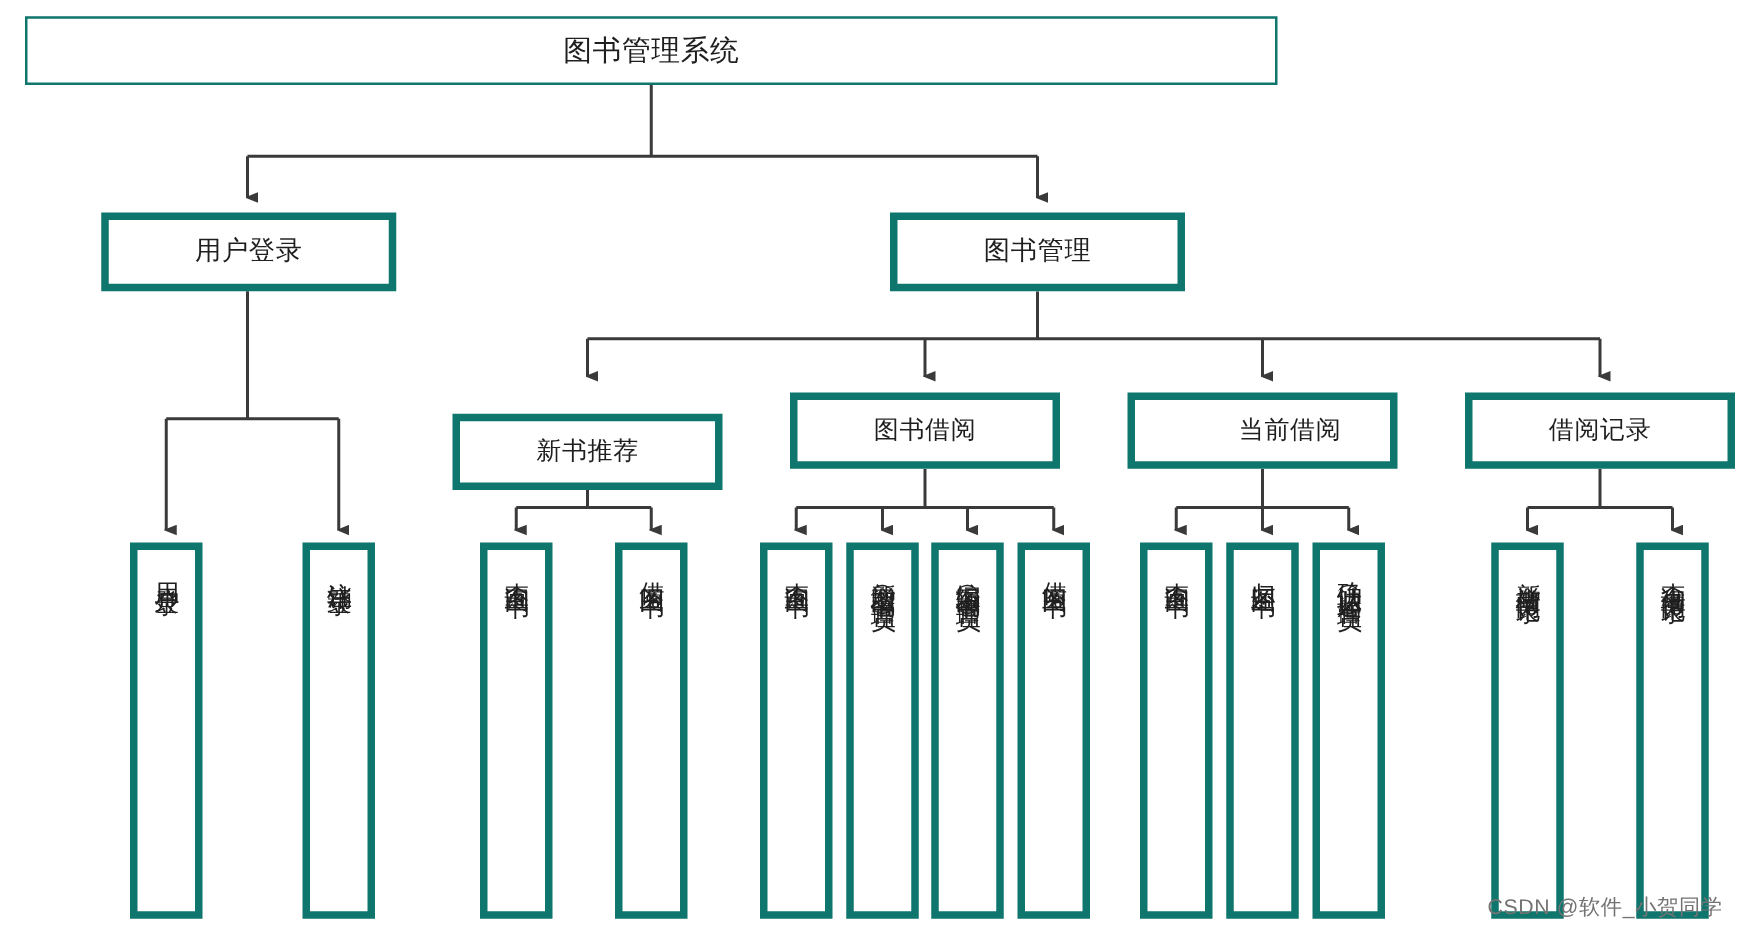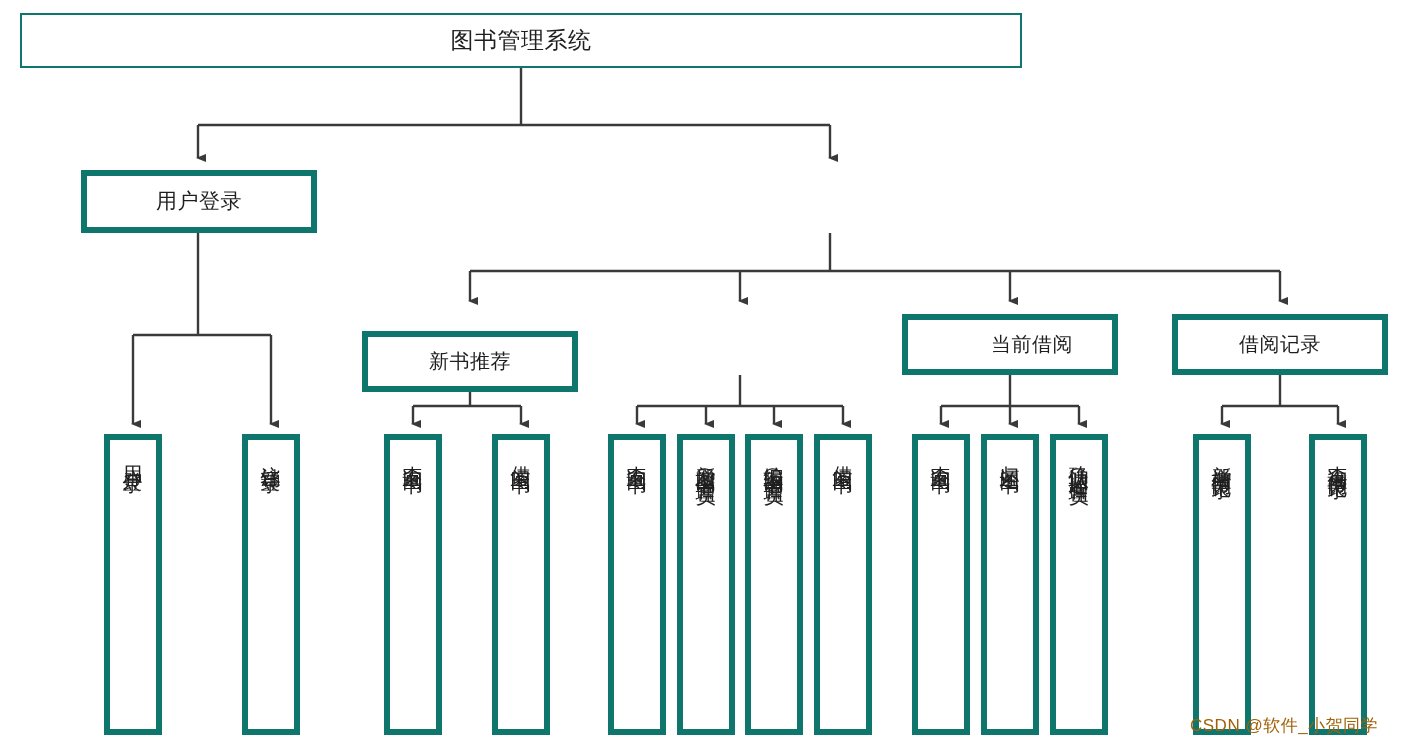--- a/index.html
+++ b/index.html
@@ -66,21 +66,21 @@
     writing-mode: vertical-rl;
     text-orientation: upright;
     font-size: 20px;
     letter-spacing: 3px;
     line-height: 1;
     white-space: nowrap;
   }
   .watermark {
     position: absolute;
     font-size: 17px;
-    color: #a16207;
+    color: #737373;
     white-space: nowrap;
     z-index: 3;
     letter-spacing: 0.5px;
   }
 </style>
 </head>
 <body>
 
 <div id="canvas">
 
@@ -134,24 +134,30 @@
     </g>
   </svg>
 
   <div class="node root" style="left:20px; top:13px; width:1002px; height:55px;">
     <span class="label">图书管理系统</span>
   </div>
 
   <div class="node branch" style="left:81px; top:170px; width:236px; height:63px;">
     <span class="label">用户登录</span>
   </div>
+  <div class="node branch" style="left:712px; top:170px; width:236px; height:63px;">
+    <span class="label">图书管理</span>
+  </div>
 
   <div class="node sub" style="left:362px; top:314px; width:216px; height:61px;margin-top:17px;">
     <span class="label">新书推荐</span>
   </div>
+  <div class="node sub" style="left:632px; top:314px; width:216px; height:61px;">
+    <span class="label">图书借阅</span>
+  </div>
   <div class="node sub" style="left:902px; top:314px; width:216px; height:61px;padding-left:44px;">
     <span class="label">当前借阅</span>
   </div>
   <div class="node sub" style="left:1172px; top:314px; width:216px; height:61px;">
     <span class="label">借阅记录</span>
   </div>
 
   <div class="node leaf" style="left:104px; top:434px; width:58px; height:301px;">
     <span class="label">用户登录</span>
   </div>

